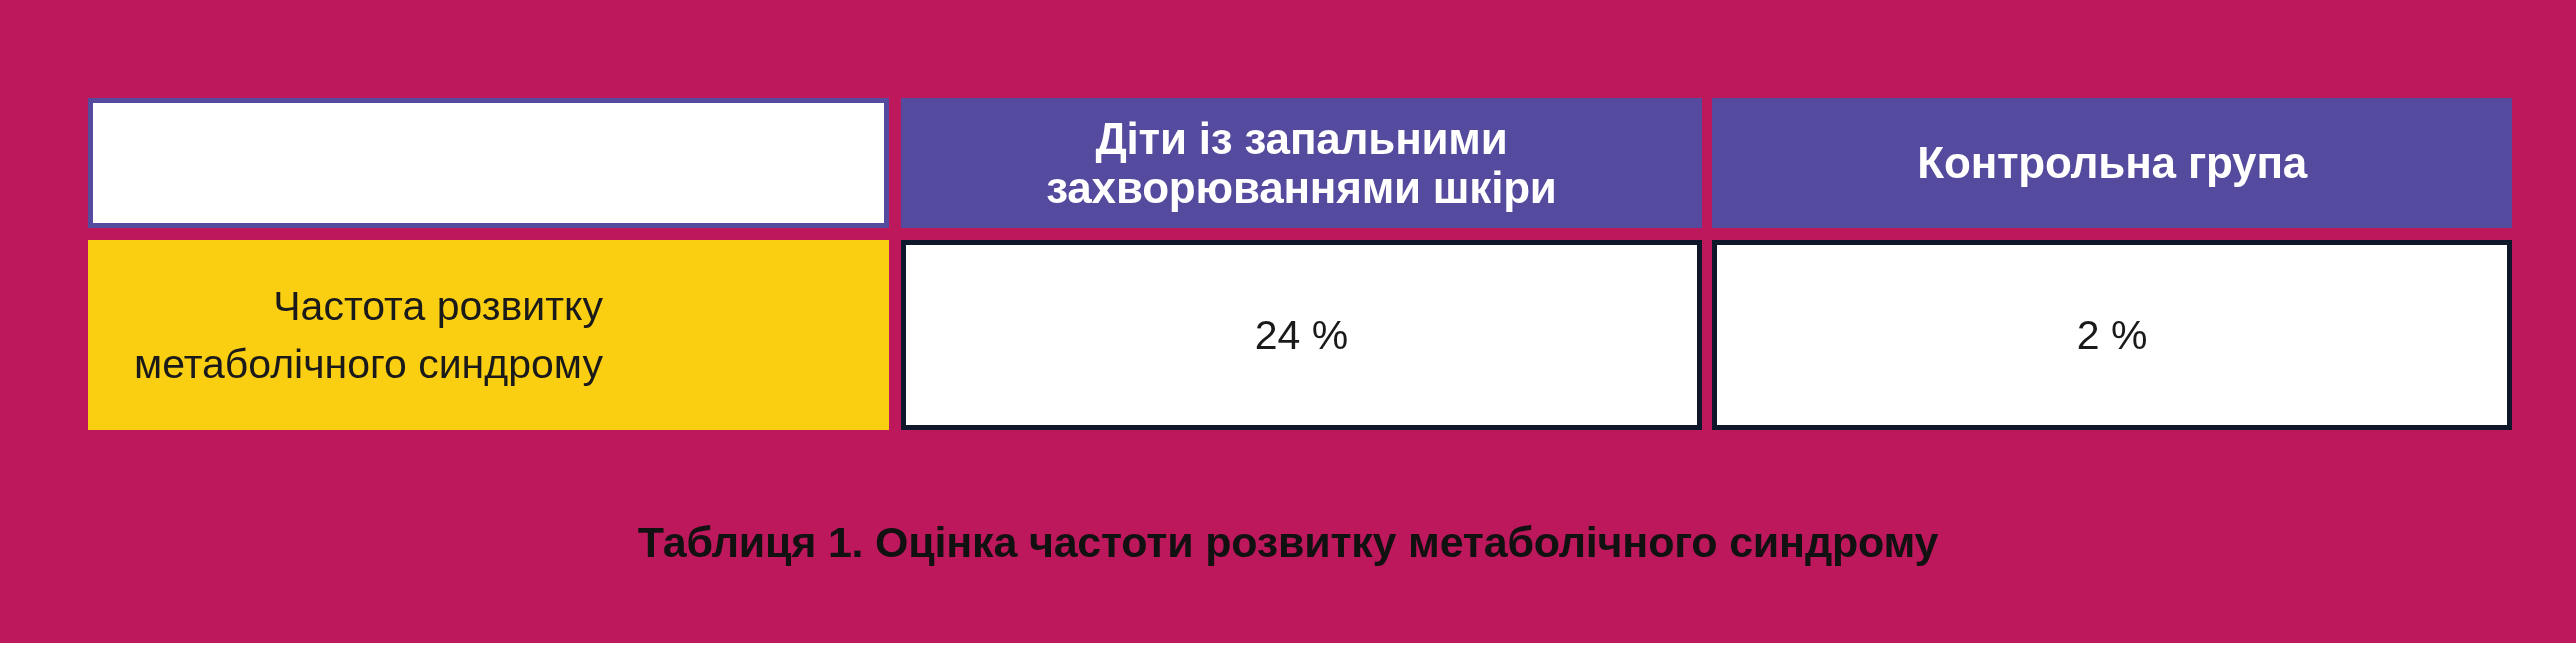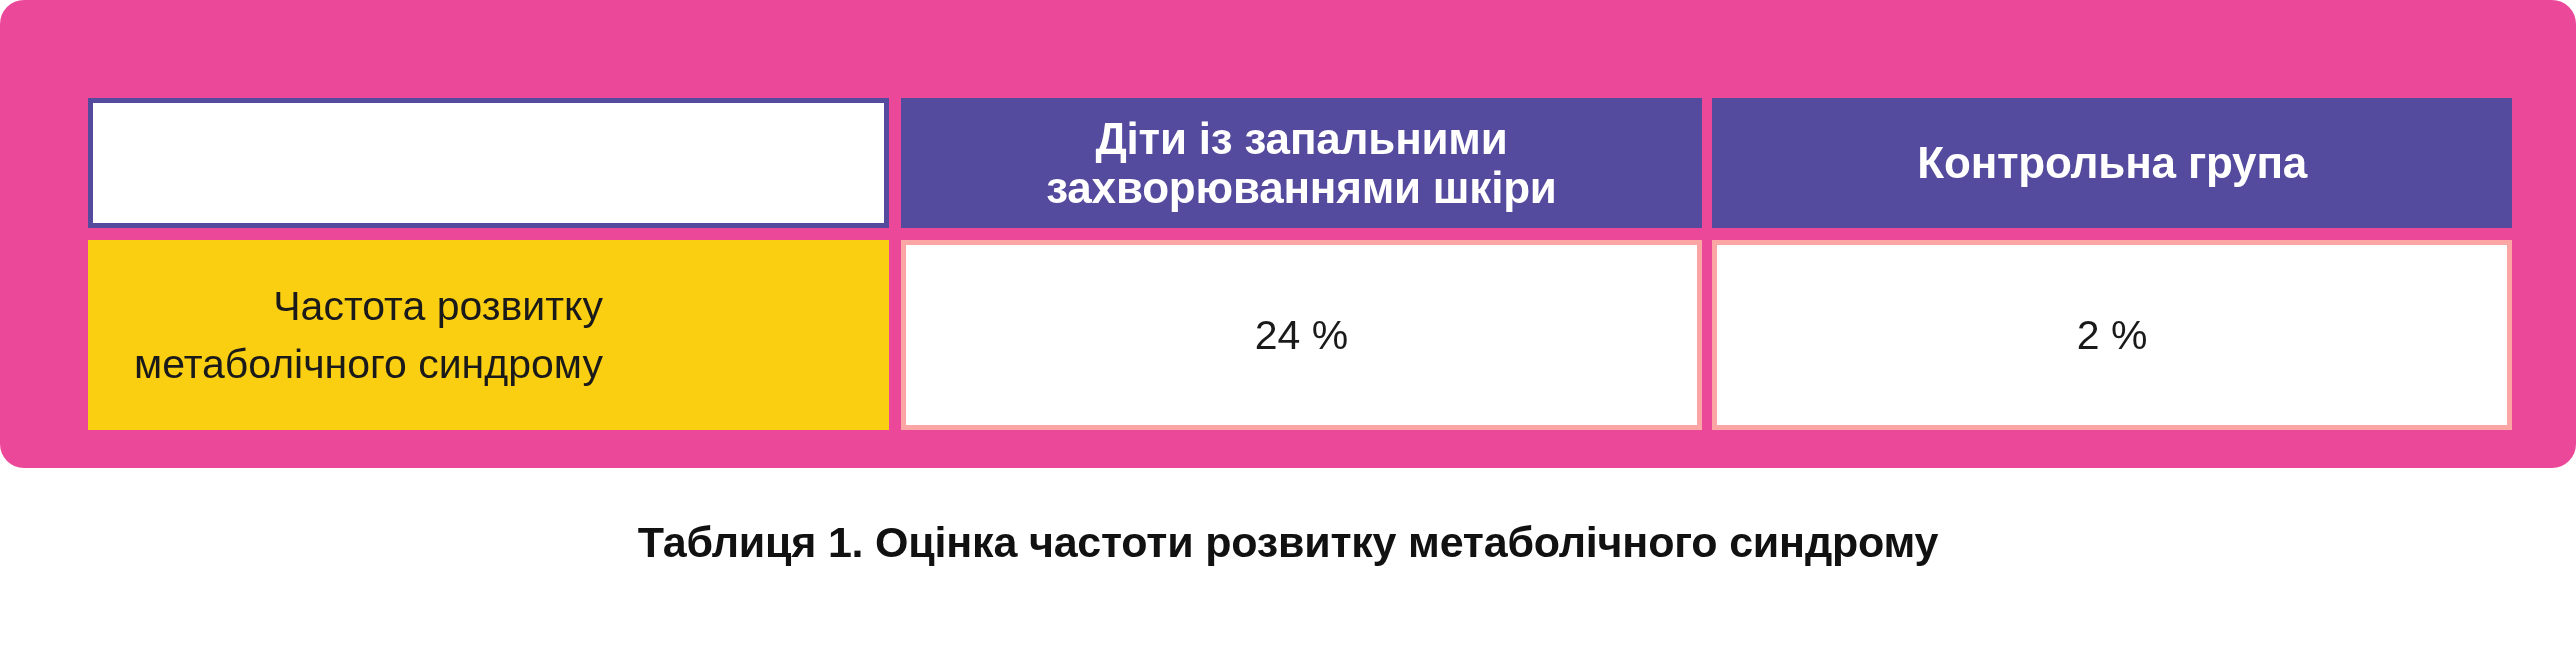--- a/index.html
+++ b/index.html
@@ -12,23 +12,22 @@
     width: 2576px;
     height: 653px;
     overflow: hidden;
     font-family: "Liberation Sans", sans-serif;
     -webkit-font-smoothing: antialiased;
   }
 
   .page {
     position: relative;
     width: 2576px;
-    height: 468px;
-    background: #ec4899;
-    border-radius: 24px;
+    height: 643px;
+    background: #be185d;
   }
 
   
   .table-wrap {
     position: absolute;
     left: 88px;
     top: 98px;
     width: 2424px;
   }
 
@@ -86,21 +85,21 @@
     justify-content: flex-start;
     text-align: right;
     padding: 0 46px;
     font-size: 41px;
     line-height: 1.42;
     font-weight: 400;
   }
 
   
   .cell-value {
-    border: 5px solid #fca5a5;
+    border: 5px solid #0f172a;
     background: #ffffff;
     color: #1a1a1a;
     font-size: 41px;
     font-weight: 400;
   }
 
   
   .caption {
     position: absolute;
     left: 0;

